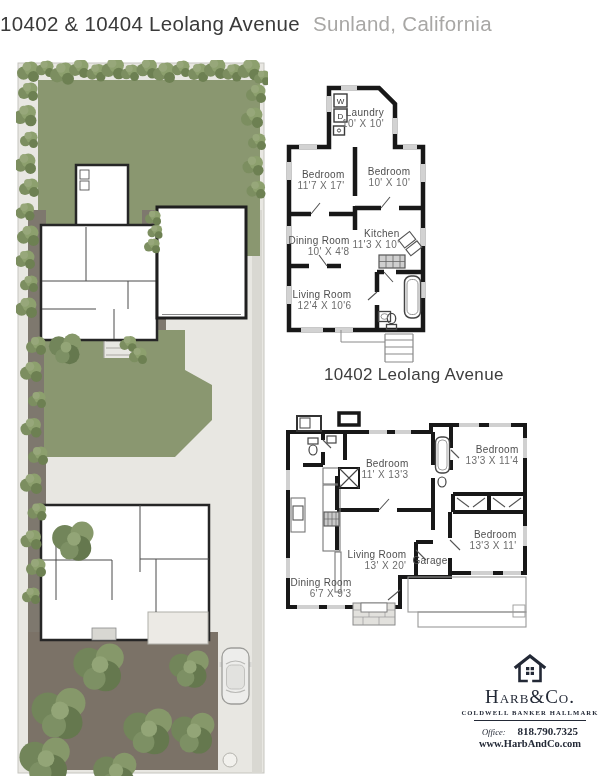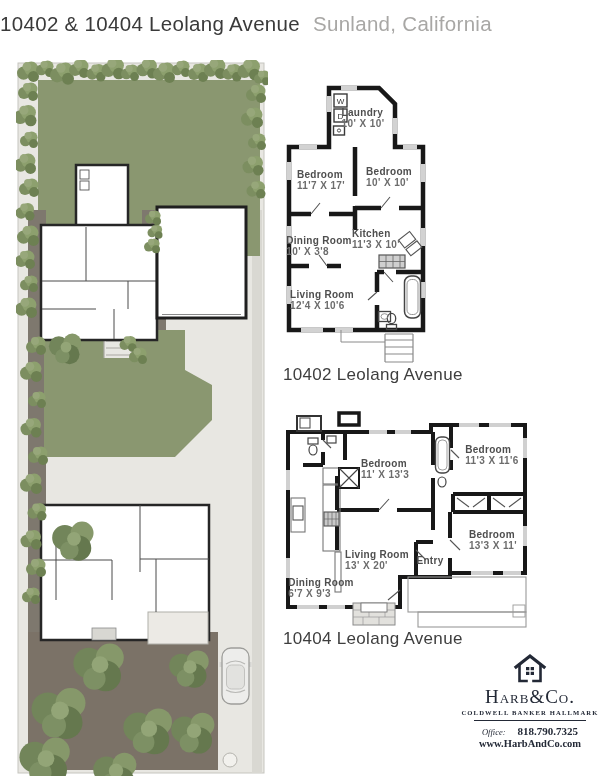--- a/index.html
+++ b/index.html
@@ -10,27 +10,27 @@
          font-size:20.5px;letter-spacing:.3px;white-space:nowrap;}
   .title-main{color:#3a3a3a;}
   .title-sub{color:#a8a7a5;margin-left:7px;}
   
   .siteplan{position:absolute;left:16px;top:60px;}
   .plan{position:absolute;}
   .plan-a{left:283px;top:76px;width:145px;height:300px;}
   .plan-g{left:448px;top:134px;width:140px;height:182px;}
   .plan-b{left:283px;top:410px;width:250px;height:230px;}
   .plan svg{position:absolute;left:0;top:0;}
-  .room-label{position:absolute;transform:translate(-50%,-50%);text-align:left;
-              line-height:1.12;white-space:nowrap;font-weight:bold;}
+  .room-label{position:absolute;transform:translate(-50%,-50%);text-align:right;
+              line-height:1.12;white-space:nowrap;}
   .rname{font-size:10px;color:#4e4e4e;letter-spacing:.3px;}
   .rdims{font-size:10px;color:#6c6c6c;letter-spacing:.4px;}
   .rname.big{font-size:11.5px;}
   .rdims.big{font-size:8.5px;letter-spacing:.8px;}
-  .plan-caption{position:absolute;font-size:17px;color:#3e3e3e;letter-spacing:.3px;white-space:nowrap;}
+  .plan-caption{position:absolute;font-size:17px;color:#3e3e3e;letter-spacing:.3px;white-space:nowrap;margin-left:41px;}
   .cap-a{left:283px;top:365px;}
   .cap-b{left:283px;top:629px;}
   
   .logo{position:absolute;left:452px;top:652px;width:156px;text-align:center;
         color:#232936;font-family:"Liberation Serif",serif;}
   .logo-icon{display:block;margin:0 auto;}
   .logo-name{font-size:19px;font-variant:small-caps;letter-spacing:1px;margin-top:2px;}
   .logo-sub{font-size:6.6px;letter-spacing:1.15px;text-transform:uppercase;font-weight:700;margin-top:1px;}
   .logo-rule{width:112px;height:1.2px;background:#232936;margin:4px auto 4px;}
   .logo-phone{font-size:11px;font-weight:700;}
@@ -221,21 +221,21 @@
     <div class="room-label" style="left:106px;top:101px">
       <div class="rname">Bedroom</div>
       <div class="rdims">10' X 10'</div>
     </div>
     <div class="room-label" style="left:93px;top:163px">
       <div class="rname">Kitchen</div>
       <div class="rdims">11'3 X 10'</div>
     </div>
     <div class="room-label" style="left:36px;top:170px">
       <div class="rname">Dining Room</div>
-      <div class="rdims">10' X 3'8</div>
+      <div class="rdims">10' X 4'8</div>
     </div>
     <div class="room-label" style="left:39px;top:224px">
       <div class="rname">Living Room</div>
       <div class="rdims">12'4 X 10'6</div>
     </div>
   </div>
   <div class="plan-caption cap-a">10402 Leolang Avenue</div>
 
 
   <div class="plan plan-b">
@@ -286,40 +286,39 @@
         <path d="M70 200 H112 M70 207 H112 M78 193 V200 M86 200 V207 M94 193 V200 M102 200 V207 M96 207 V215 M80 207 V215" stroke="#9a9a99" stroke-width=".7"></path>
         <rect x="78" y="193" width="26" height="9" fill="#ffffff" stroke="#777" stroke-width=".9"></rect>
       </g>
     </svg>
     <div class="room-label" style="left:102px;top:59px">
       <div class="rname">Bedroom</div>
       <div class="rdims">11' X 13'3</div>
     </div>
     <div class="room-label" style="left:209px;top:45px">
       <div class="rname">Bedroom</div>
-      <div class="rdims">11'3 X 11'6</div>
+      <div class="rdims">13'3 X 11'4</div>
     </div>
     <div class="room-label" style="left:210px;top:130px">
       <div class="rname">Bedroom</div>
       <div class="rdims">13'3 X 11'</div>
     </div>
     <div class="room-label" style="left:94px;top:150px">
       <div class="rname">Living Room</div>
       <div class="rdims">13' X 20'</div>
     </div>
     <div class="room-label" style="left:147px;top:151px">
-      <div class="rname">Entry</div>
+      <div class="rname">Garage</div>
       <div class="rdims"></div>
     </div>
     <div class="room-label" style="left:38px;top:178px">
       <div class="rname">Dining Room</div>
       <div class="rdims">6'7 X 9'3</div>
     </div>
   </div>
-  <div class="plan-caption cap-b">10404 Leolang Avenue</div>
 
   <div class="logo">
     <svg class="logo-icon" width="38" height="32" viewBox="0 0 38 32">
       <path d="M5 15 L19 4 L33 15" stroke="#232936" stroke-width="3.2" fill="none" stroke-linecap="square"></path>
       <path d="M8.5 13 V29 H15.5 M22.5 29 H29.5 V13" stroke="#232936" stroke-width="2.6" fill="none" stroke-linecap="square"></path>
       <rect x="15" y="15" width="8" height="8" fill="#232936"></rect>
       <path d="M19 15 V23 M15 19 H23" stroke="#ffffff" stroke-width="1.3"></path>
     </svg>
     <div class="logo-name">Harb&amp;Co.</div>
     <div class="logo-sub">Coldwell Banker Hallmark</div>

